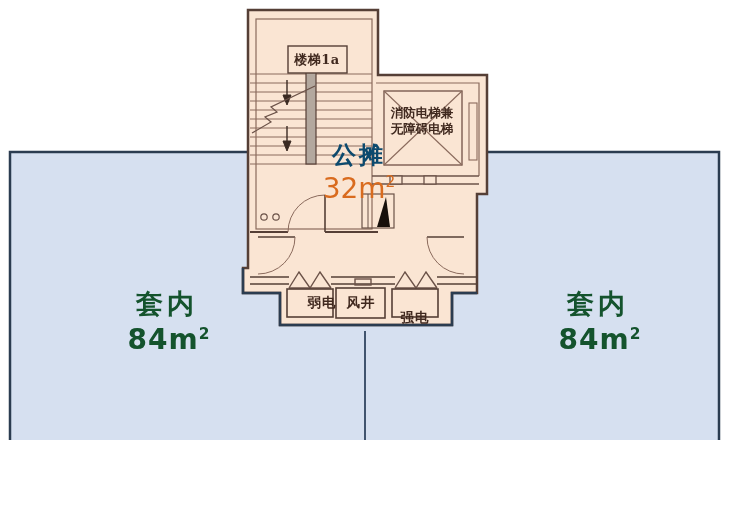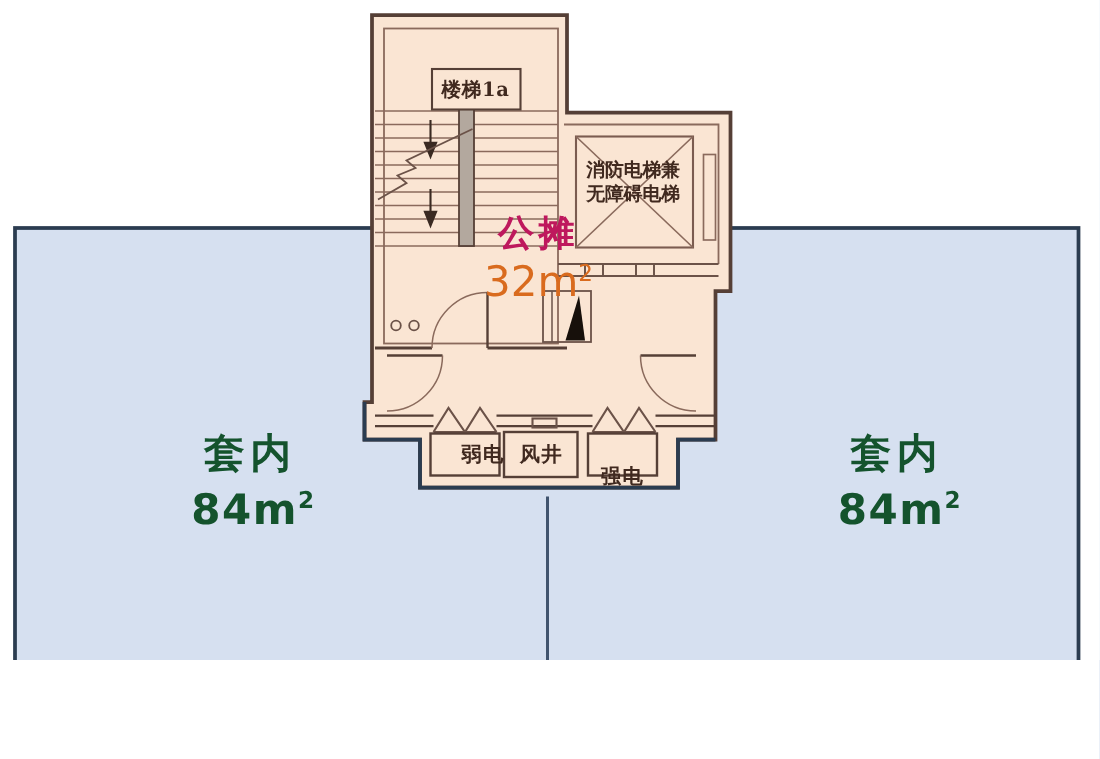--- a/index.html
+++ b/index.html
@@ -6,21 +6,21 @@
   .stage{
     position:relative;width:733px;height:440px;background:#ffffff;overflow:hidden;
     font-family:"DejaVu Sans","Liberation Sans",sans-serif;
   }
   .stage svg{position:absolute;left:0;top:0;}
   .lbl{position:absolute;transform:translate(-50%,-50%);white-space:nowrap;text-align:center;}
   .plan-small{color:#40291f;font-family:"DejaVu Serif","Liberation Serif",serif;font-weight:bold;}
   .stair-lbl{font-size:13px;letter-spacing:0.5px;}
   .elev-lbl{font-size:12.5px;line-height:16px;}
   .shaft-lbl{font-size:13.5px;letter-spacing:1px;}
-  .shared-lbl{color:#be185d;font-weight:bold;font-size:24px;letter-spacing:3px;font-family:Liberation Serif, serif;}
+  .shared-lbl{color:#0c4a6e;font-weight:bold;font-size:24px;letter-spacing:3px;font-family:Liberation Serif, serif;}
   .shared-val{color:#d96b1e;font-weight:normal;font-size:28px;letter-spacing:0px;}
   .unit-lbl{color:#14532d;font-weight:bold;font-size:27px;letter-spacing:4px;line-height:33px;}
   .unit-area{font-size:28px;letter-spacing:1px;}
   sup{font-size:0.55em;vertical-align:super;}
   .watermark{
     position:absolute;right:22px;top:461px;font-size:19px;
     color:rgba(250,252,255,0.88);letter-spacing:1px;
   }
 </style>
 </head>

